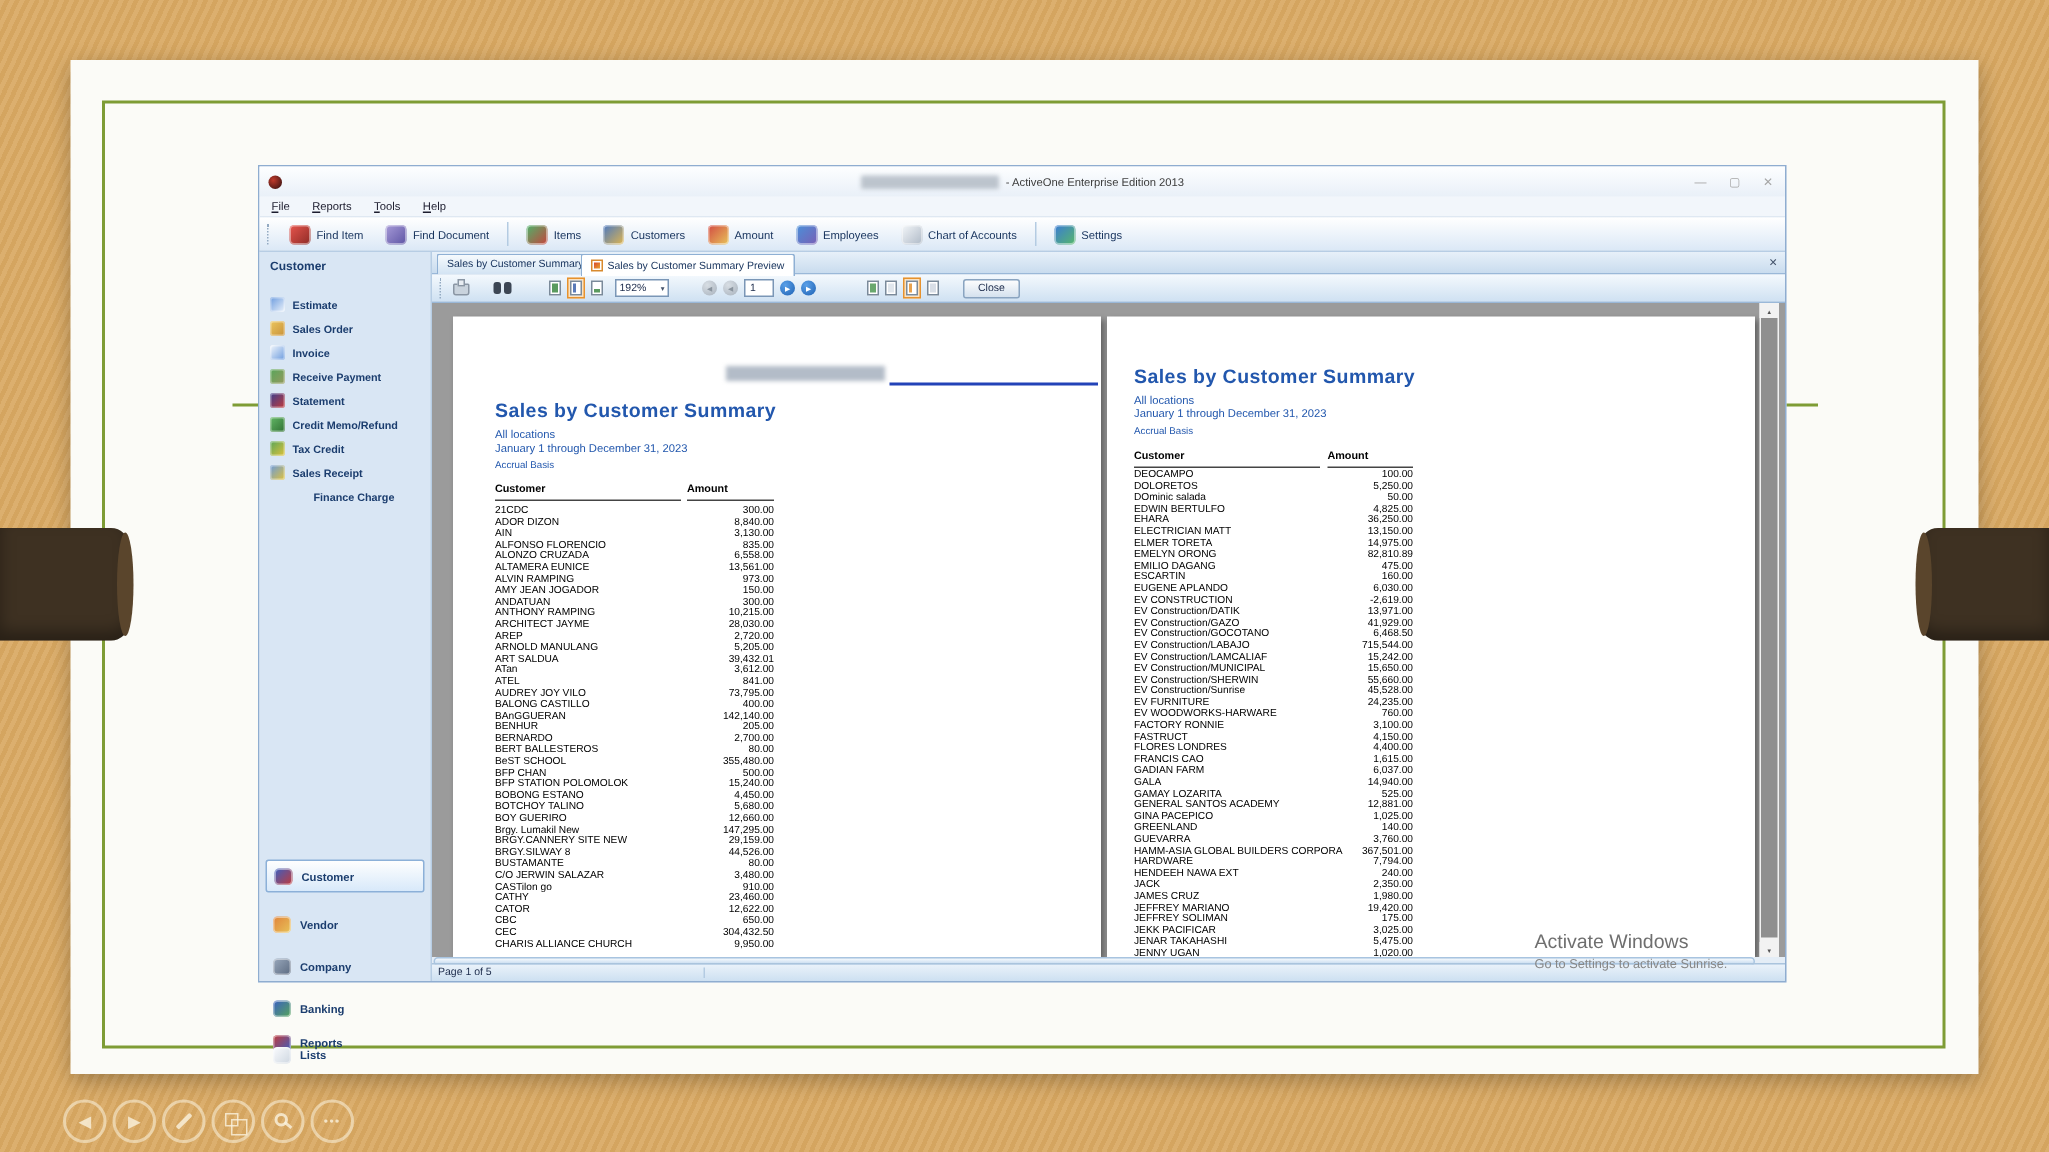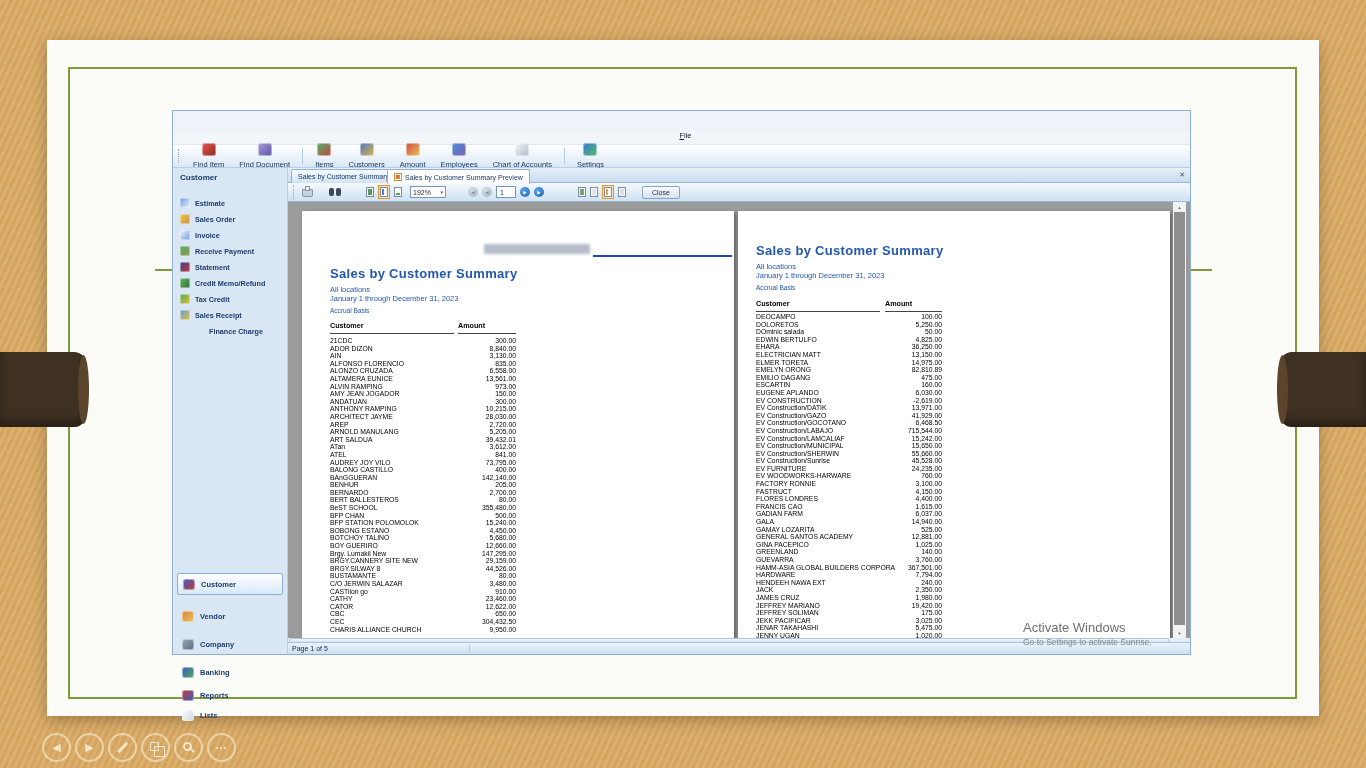--- a/index.html
+++ b/index.html
@@ -31,24 +31,24 @@
   .g-more { font-size:8px; letter-spacing:1px; }
   
   .window { position:absolute; left:172px; top:110px; width:1019px; height:545px; background:#eef3f9; border:1px solid #8fadd0; font-size:7.5px; color:#1b2a4a; }
   .titlebar { position:absolute; left:0; top:0; right:0; height:20px; background:linear-gradient(#fdfeff,#e9f0f8); }
   .app-icon { position:absolute; left:6px; top:6px; width:9px; height:9px; border-radius:50%; background:radial-gradient(circle at 35% 35%, #c0392b, #2b0f0f); }
   .title-center { position:absolute; left:0; right:0; top:0; height:20px; display:flex; align-items:center; justify-content:center; gap:5px; }
   .redact-title { width:92px; height:9px; background:#bcc4cd; filter:blur(1.5px); border-radius:1px; }
   .title-text { font-size:7.5px; color:#3c3c3c; }
   .win-btns { position:absolute; right:8px; top:0; height:20px; display:flex; gap:15px; align-items:center; color:#a6a6a6; font-size:8px; }
   .win-btns span { cursor:default; }
-  .menubar { position:absolute; top:20px; left:0; right:0; height:14px; background:#f2f6fb; border-bottom:1px solid #dfe8f2; display:flex; align-items:center; padding-left:8px; gap:15px; font-size:7.5px; color:#1c1c2e;flex-direction:column; }
+  .menubar { position:absolute; top:20px; left:0; right:0; height:14px; background:#f2f6fb; border-bottom:1px solid #dfe8f2; display:flex; align-items:center; padding-left:8px; gap:15px; font-size:7.5px; color:#1c1c2e; }
   .toolbar { position:absolute; top:34px; left:0; right:0; height:23px; background:linear-gradient(#ffffff,#dbe8f6); border-bottom:1px solid #b7cde4; display:flex; align-items:center; gap:5px; padding-left:5px; }
   .grip { width:2px; height:14px; border-left:1px dotted #93aac2; margin-right:3px; }
-  .tbtn { display:flex; align-items:center; gap:4px; padding:2px 5px; font-size:7.5px; color:#16325c;flex-direction:column; }
+  .tbtn { display:flex; align-items:center; gap:4px; padding:2px 5px; font-size:7.5px; color:#16325c; }
   .icn { width:14px; height:13px; border-radius:3px; background:linear-gradient(135deg,var(--a),var(--b)); box-shadow:inset 0 0 0 1px rgba(255,255,255,.45); }
   .tdiv { width:1px; height:16px; background:#b4cbe2; margin:0 2px; }
   .ic-find-item{--a:#e8554d;--b:#8d2b26;} .ic-find-document{--a:#a79bd8;--b:#5d54a4;}
   .ic-items{--a:#4db36b;--b:#c6443c;} .ic-customers{--a:#4a78c2;--b:#e0b64f;}
   .ic-vendors{--a:#d24a43;--b:#e8c45a;} .ic-employees{--a:#4a90d9;--b:#7a5fb5;}
   .ic-chart-of-accounts{--a:#f4f7fa;--b:#aeb9c6;} .ic-settings{--a:#3a7bd5;--b:#57b86a;}
   
   .sidebar { position:absolute; left:0; top:57px; bottom:0; width:115px; background:#d9e6f4; border-right:1px solid #b7cde4; }
   .sb-header { position:absolute; top:5px; left:7px; font-size:8px; font-weight:bold; color:#1b3d6e; }
   .sb-tasks { position:absolute; left:0; right:0; top:27px;font-weight:bold; }
@@ -142,20 +142,32 @@
     <div class="ctrl">
       <div class="g-slides"></div>
     </div>
     <div class="ctrl">
       <div class="g-zoom"></div>
     </div>
     <div class="ctrl g-more">•••</div>
   </div>
 
 <div class="window">
+  <div class="titlebar">
+    <span class="app-icon"></span>
+    <div class="title-center">
+      <span class="redact-title"></span>
+      <span class="title-text">- ActiveOne Enterprise Edition 2013</span>
+    </div>
+    <div class="win-btns">
+      <span>—</span>
+      <span>▢</span>
+      <span>✕</span>
+    </div>
+  </div>
 
   <div class="menubar">
       <span><u>F</u>ile</span>
       <span><u>R</u>eports</span>
       <span><u>T</u>ools</span>
       <span><u>H</u>elp</span>
     </div>
   <div class="toolbar">
     <span class="grip"></span>
   <div class="tbtn">
@@ -247,21 +259,21 @@
           <span>Company</span>
         </div>
         <div class="nav-item" style="top: 493px;">
           <div class="nicn ni-banking"></div>
           <span>Banking</span>
         </div>
         <div class="nav-item" style="top: 516px;">
           <div class="nicn ni-reports"></div>
           <span>Reports</span>
         </div>
-        <div class="nav-item" style="top: 536px;">
+        <div class="nav-item" style="top: 524px;">
           <div class="nicn ni-lists"></div>
           <span>Lists</span>
         </div>
       </div>
   </div>
 
   <div class="main">
     <div class="tabstrip">
       <span class="tab-close">✕</span>
     <div class="tab" style="left: 3px;">

